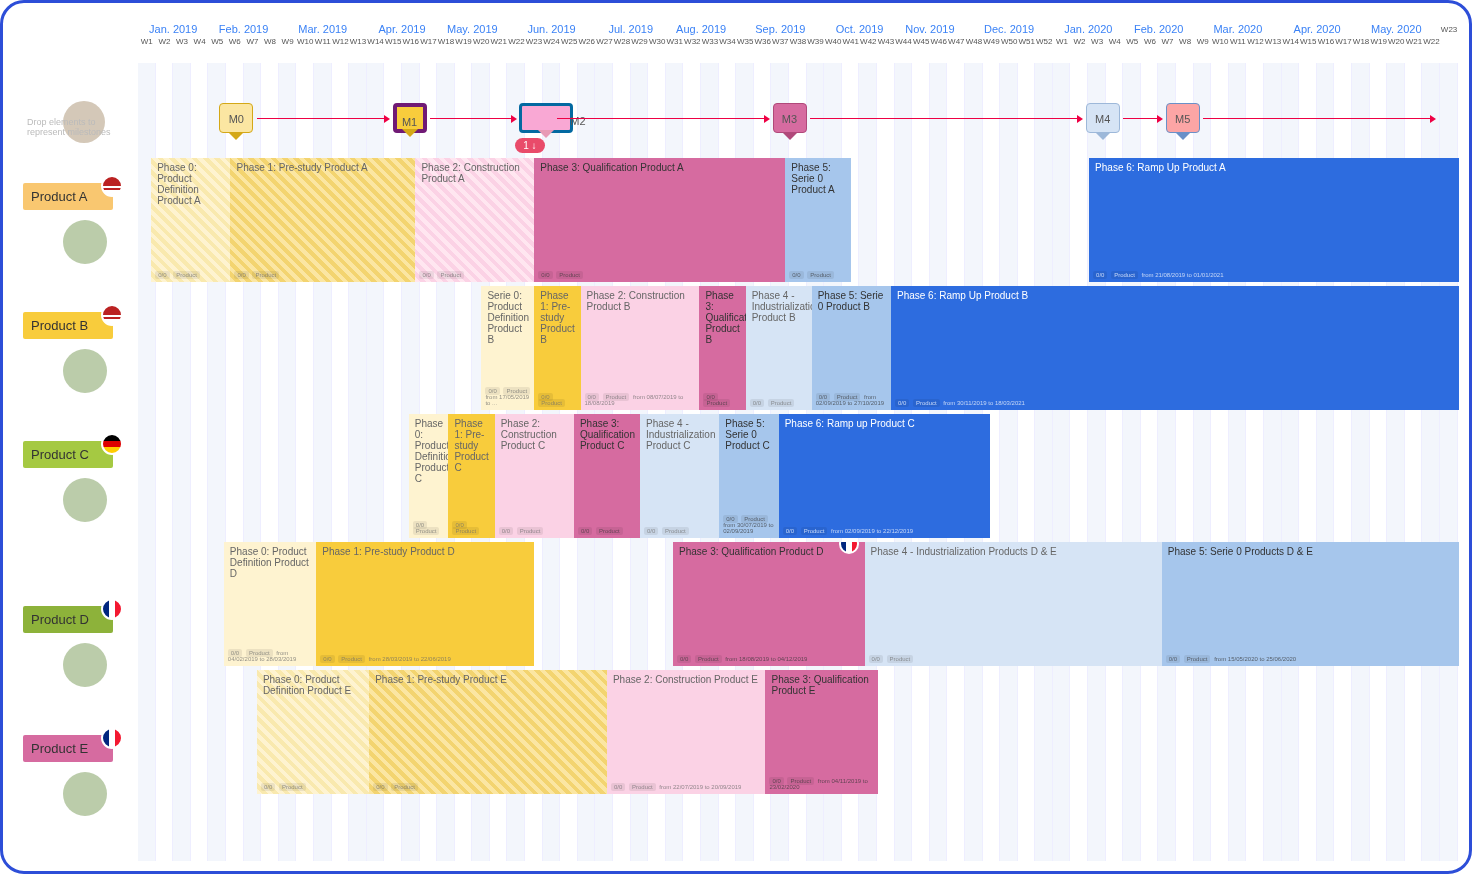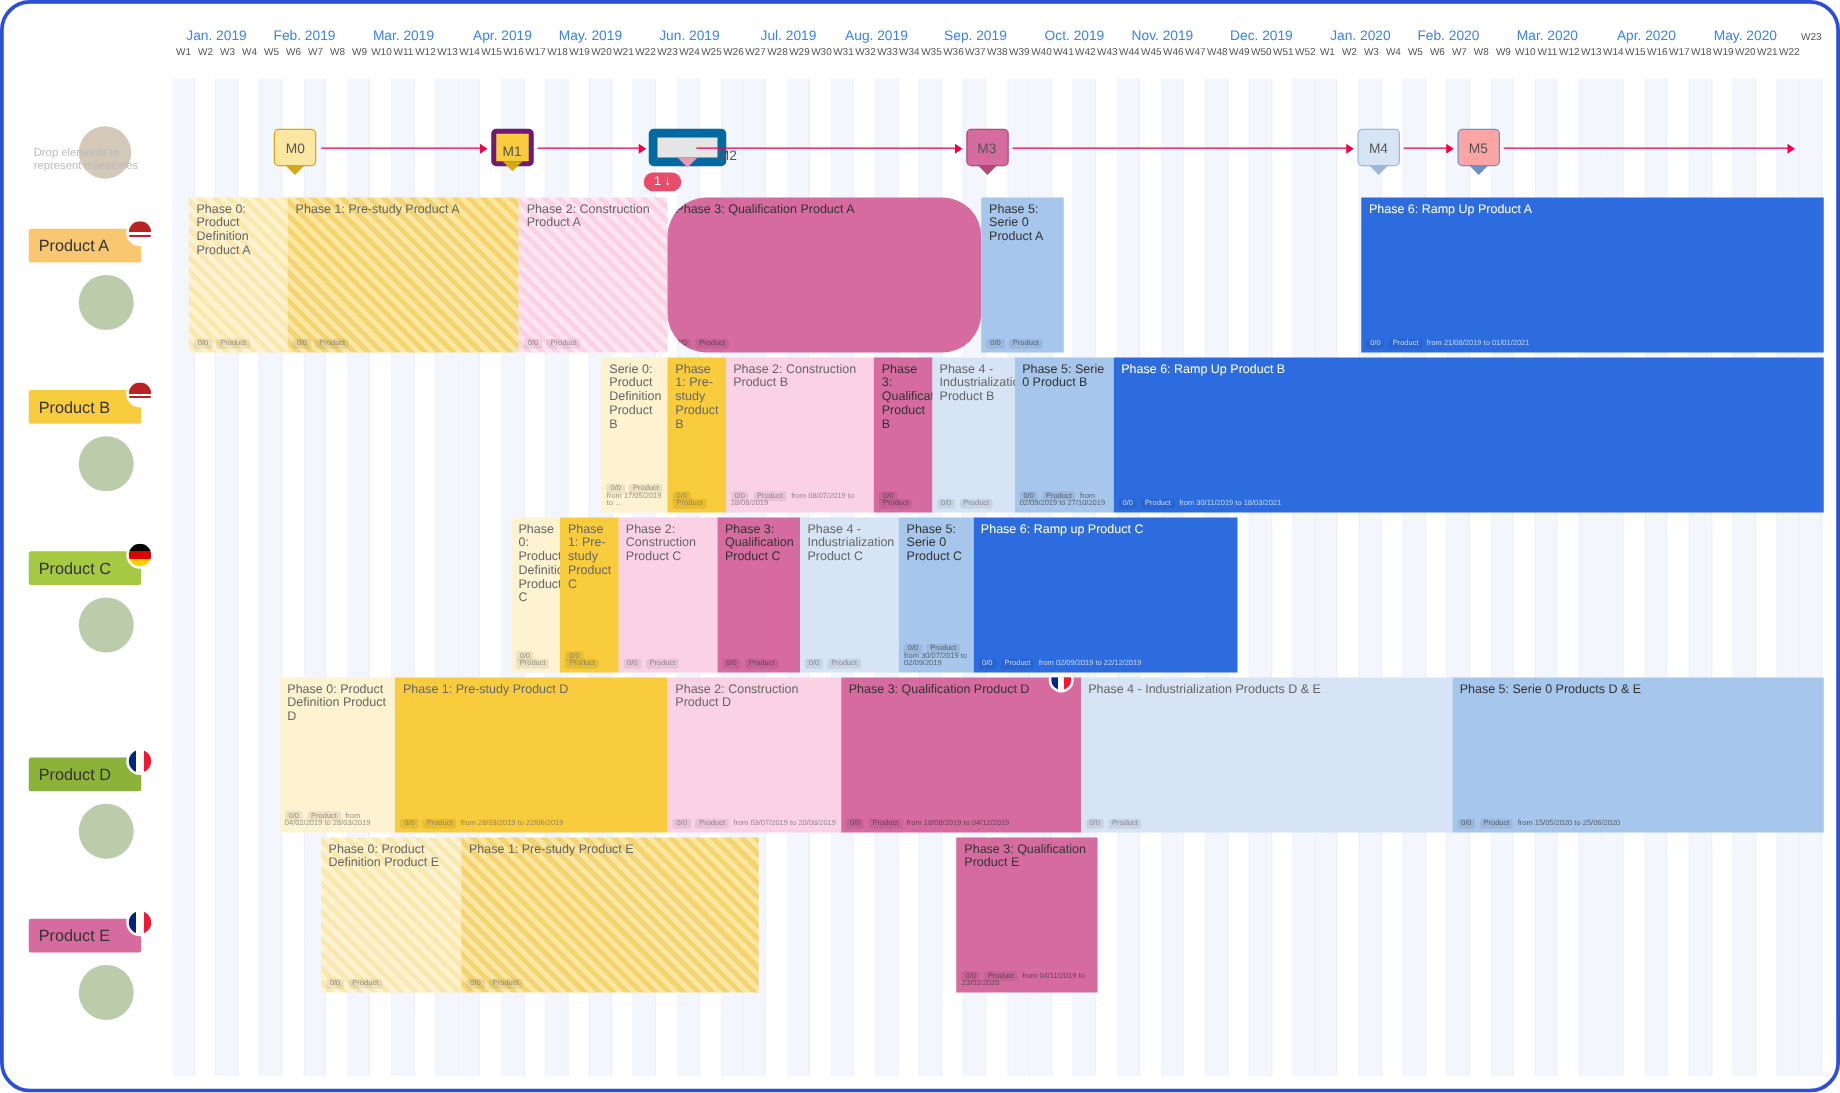--- a/index.html
+++ b/index.html
@@ -26,21 +26,21 @@
 .flag { position: absolute; right: -10px; top: -8px; width: 22px; height: 22px; border-radius: 50%; background: #cce; border: 2px solid #fff; }
 .flag.us { background: linear-gradient(#b22,#b22 50%,#fff 50%,#fff 60%,#b22 60%,#b22 70%,#fff 70%); }
 .flag.de { background: linear-gradient(#000 33%,#d00 33%,#d00 66%,#fc0 66%); }
 .flag.fr { background: linear-gradient(90deg,#00267f 33%,#fff 33%,#fff 66%,#f31830 66%); }
 .small-avatar { width: 44px; height: 44px; border-radius: 50%; background: #bca; margin-top: 10px; margin-left: 40px; }
 .milestone-bar { position: absolute; top: 100px; left: 123px; right: 10px; height: 40px; }
 .milestone { position: absolute; width: 34px; height: 30px; border-radius: 4px; text-align: center; line-height: 30px; font-size: 11px; color: #555; }
 .milestone::after { content: ''; position: absolute; bottom: -8px; left: 50%; transform: translateX(-50%); border-left: 8px solid transparent; border-right: 8px solid transparent; }
 .m-yellow { background: #fbe6a2; border: 1px solid #d4a817; } .m-yellow::after { border-top: 8px solid #d4a817; }
 .m-gold { background: #f8cc3c; border: 4px solid #701a75; } .m-gold::after { border-top: 8px solid #d4a817; }
-.m-pink { background: #e5e5e5; border: 7px solid #0369a1; padding-left: 48px; } .m-pink::after { border-top: 8px solid #e89ab5; }
+.m-pink { background: #f9a8d4; border: 3px solid #0369a1; padding-left: 48px; } .m-pink::after { border-top: 8px solid #e89ab5; }
 .m-rose { background: #d66ba0; border: 1px solid #b0487a; } .m-rose::after { border-top: 8px solid #b0487a; }
 .m-lblue { background: #d6e4f5; border: 1px solid #9db8d9; } .m-lblue::after { border-top: 8px solid #9db8d9; }
 .m-blue { background: #fca5a5; border: 1px solid #6a90c8; } .m-blue::after { border-top: 8px solid #6a90c8; }
 .arrow { position: absolute; height: 1px; background: #e04; top: 15px; }
 .arrow::after { content: ''; position: absolute; right: -4px; top: -3px; border-left: 6px solid #e04; border-top: 4px solid transparent; border-bottom: 4px solid transparent; }
 .badge-1 { position: absolute; background: #e94b6a; color: #fff; border-radius: 10px; padding: 2px 8px; font-size: 10px; }
 .swimlanes { position: absolute; top: 155px; left: 135px; right: 10px; bottom: 10px; }
 .lane { position: relative; height: 128px; width: 100%; }
 .phase { position: absolute; top: 0; bottom: 4px; padding: 4px 6px; font-size: 10px; color: #666; overflow: hidden; }
 .ph-yellow-hatch { background: repeating-linear-gradient(45deg, #fef3d0, #fef3d0 4px, #f9e9ae 4px, #f9e9ae 8px); }
@@ -357,21 +357,21 @@
           <div class="subline"><span class="tag">0/0</span> <span class="tag">Product</span> </div>
         </div>
         <div class="phase ph-gold-hatch" style="left: 7%; width: 14%;">
           <div>Phase 1: Pre-study Product A</div>
           <div class="subline"><span class="tag">0/0</span> <span class="tag">Product</span> </div>
         </div>
         <div class="phase ph-pink-hatch" style="left: 21%; width: 9%;">
           <div>Phase 2: Construction Product A</div>
           <div class="subline"><span class="tag">0/0</span> <span class="tag">Product</span> </div>
         </div>
-        <div class="phase ph-rose" style="left: 30%; width: 19%; border-radius: 31px;">
+        <div class="phase ph-rose" style="left: 30%; width: 19%;">
           <div>Phase 3: Qualification Product A</div>
           <div class="subline"><span class="tag">0/0</span> <span class="tag">Product</span> </div>
         </div>
         <div class="phase ph-skyblue" style="left: 49%; width: 5%;">
           <div>Phase 5: Serie 0 Product A</div>
           <div class="subline"><span class="tag">0/0</span> <span class="tag">Product</span> </div>
         </div>
         <div class="phase ph-blue" style="left: 72%; width: 28%;">
           <div>Phase 6: Ramp Up Product A</div>
           <div class="subline"><span class="tag">0/0</span> <span class="tag">Product</span> from 21/08/2019 to 01/01/2021</div>
@@ -439,24 +439,20 @@
       </div>
       <div class="lane">
         <div class="phase ph-light-yellow" style="left: 6.5%; width: 7%;">
           <div>Phase 0: Product Definition Product D</div>
           <div class="subline"><span class="tag">0/0</span> <span class="tag">Product</span> from 04/02/2019 to 28/03/2019</div>
         </div>
         <div class="phase ph-gold" style="left: 13.5%; width: 16.5%;">
           <div>Phase 1: Pre-study Product D</div>
           <div class="subline"><span class="tag">0/0</span> <span class="tag">Product</span> from 28/03/2019 to 22/06/2019</div>
         </div>
-        <div class="phase ph-pink" style="left: 30%; width: 10.5%;">
-          <div>Phase 2: Construction Product D</div>
-          <div class="subline"><span class="tag">0/0</span> <span class="tag">Product</span> from 03/07/2019 to 20/08/2019</div>
-        </div>
         <div class="phase ph-rose" style="left: 40.5%; width: 14.5%;">
           <div>Phase 3: Qualification Product D</div>
           <div class="subline"><span class="tag">0/0</span> <span class="tag">Product</span> from 18/08/2019 to 04/12/2019</div>
           <div class="flag-inset flag fr"></div>
         </div>
         <div class="phase ph-ltblue" style="left: 55%; width: 22.5%;">
           <div>Phase 4 - Industrialization Products D &amp; E</div>
           <div class="subline"><span class="tag">0/0</span> <span class="tag">Product</span> </div>
         </div>
         <div class="phase ph-skyblue" style="left: 77.5%; width: 22.5%;">
@@ -466,20 +462,24 @@
       </div>
       <div class="lane">
         <div class="phase ph-yellow-hatch" style="left: 9%; width: 8.5%;">
           <div>Phase 0: Product Definition Product E</div>
           <div class="subline"><span class="tag">0/0</span> <span class="tag">Product</span> </div>
         </div>
         <div class="phase ph-gold-hatch" style="left: 17.5%; width: 18%;">
           <div>Phase 1: Pre-study Product E</div>
           <div class="subline"><span class="tag">0/0</span> <span class="tag">Product</span> </div>
         </div>
+        <div class="phase ph-pink" style="left: 35.5%; width: 12%;">
+          <div>Phase 2: Construction Product E</div>
+          <div class="subline"><span class="tag">0/0</span> <span class="tag">Product</span> from 22/07/2019 to 20/09/2019</div>
+        </div>
         <div class="phase ph-rose" style="left: 47.5%; width: 8.5%;">
           <div>Phase 3: Qualification Product E</div>
           <div class="subline"><span class="tag">0/0</span> <span class="tag">Product</span> from 04/11/2019 to 23/02/2020</div>
         </div>
       </div>
     </div>
 
 </div>
 
 </body></html>

